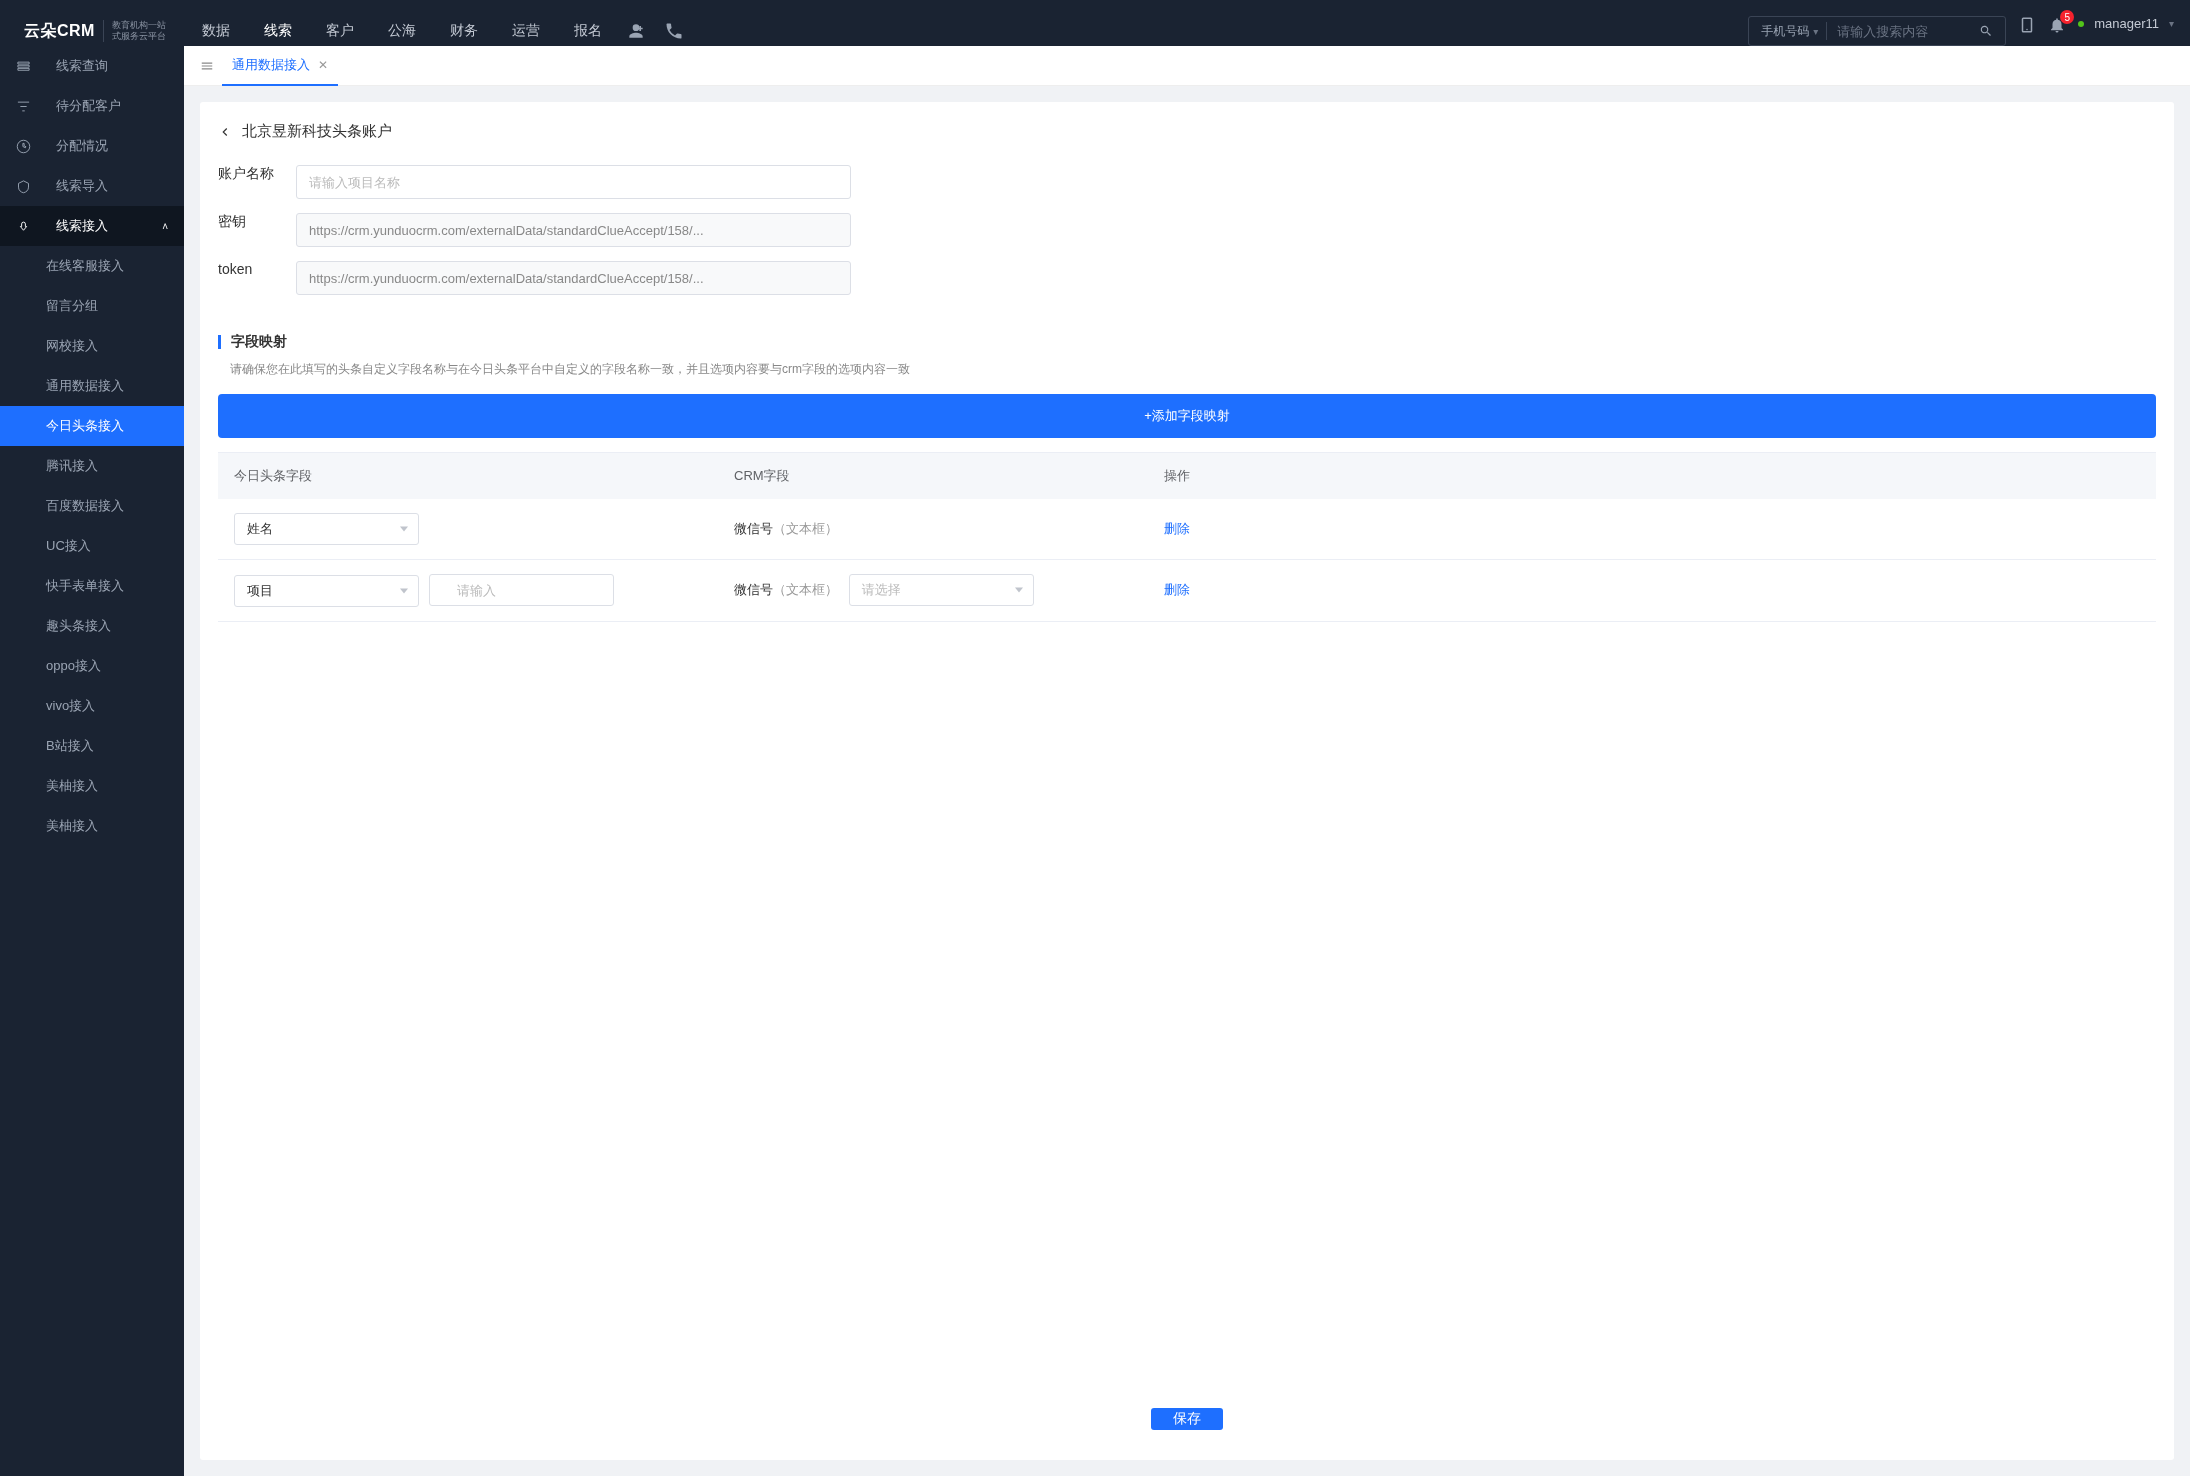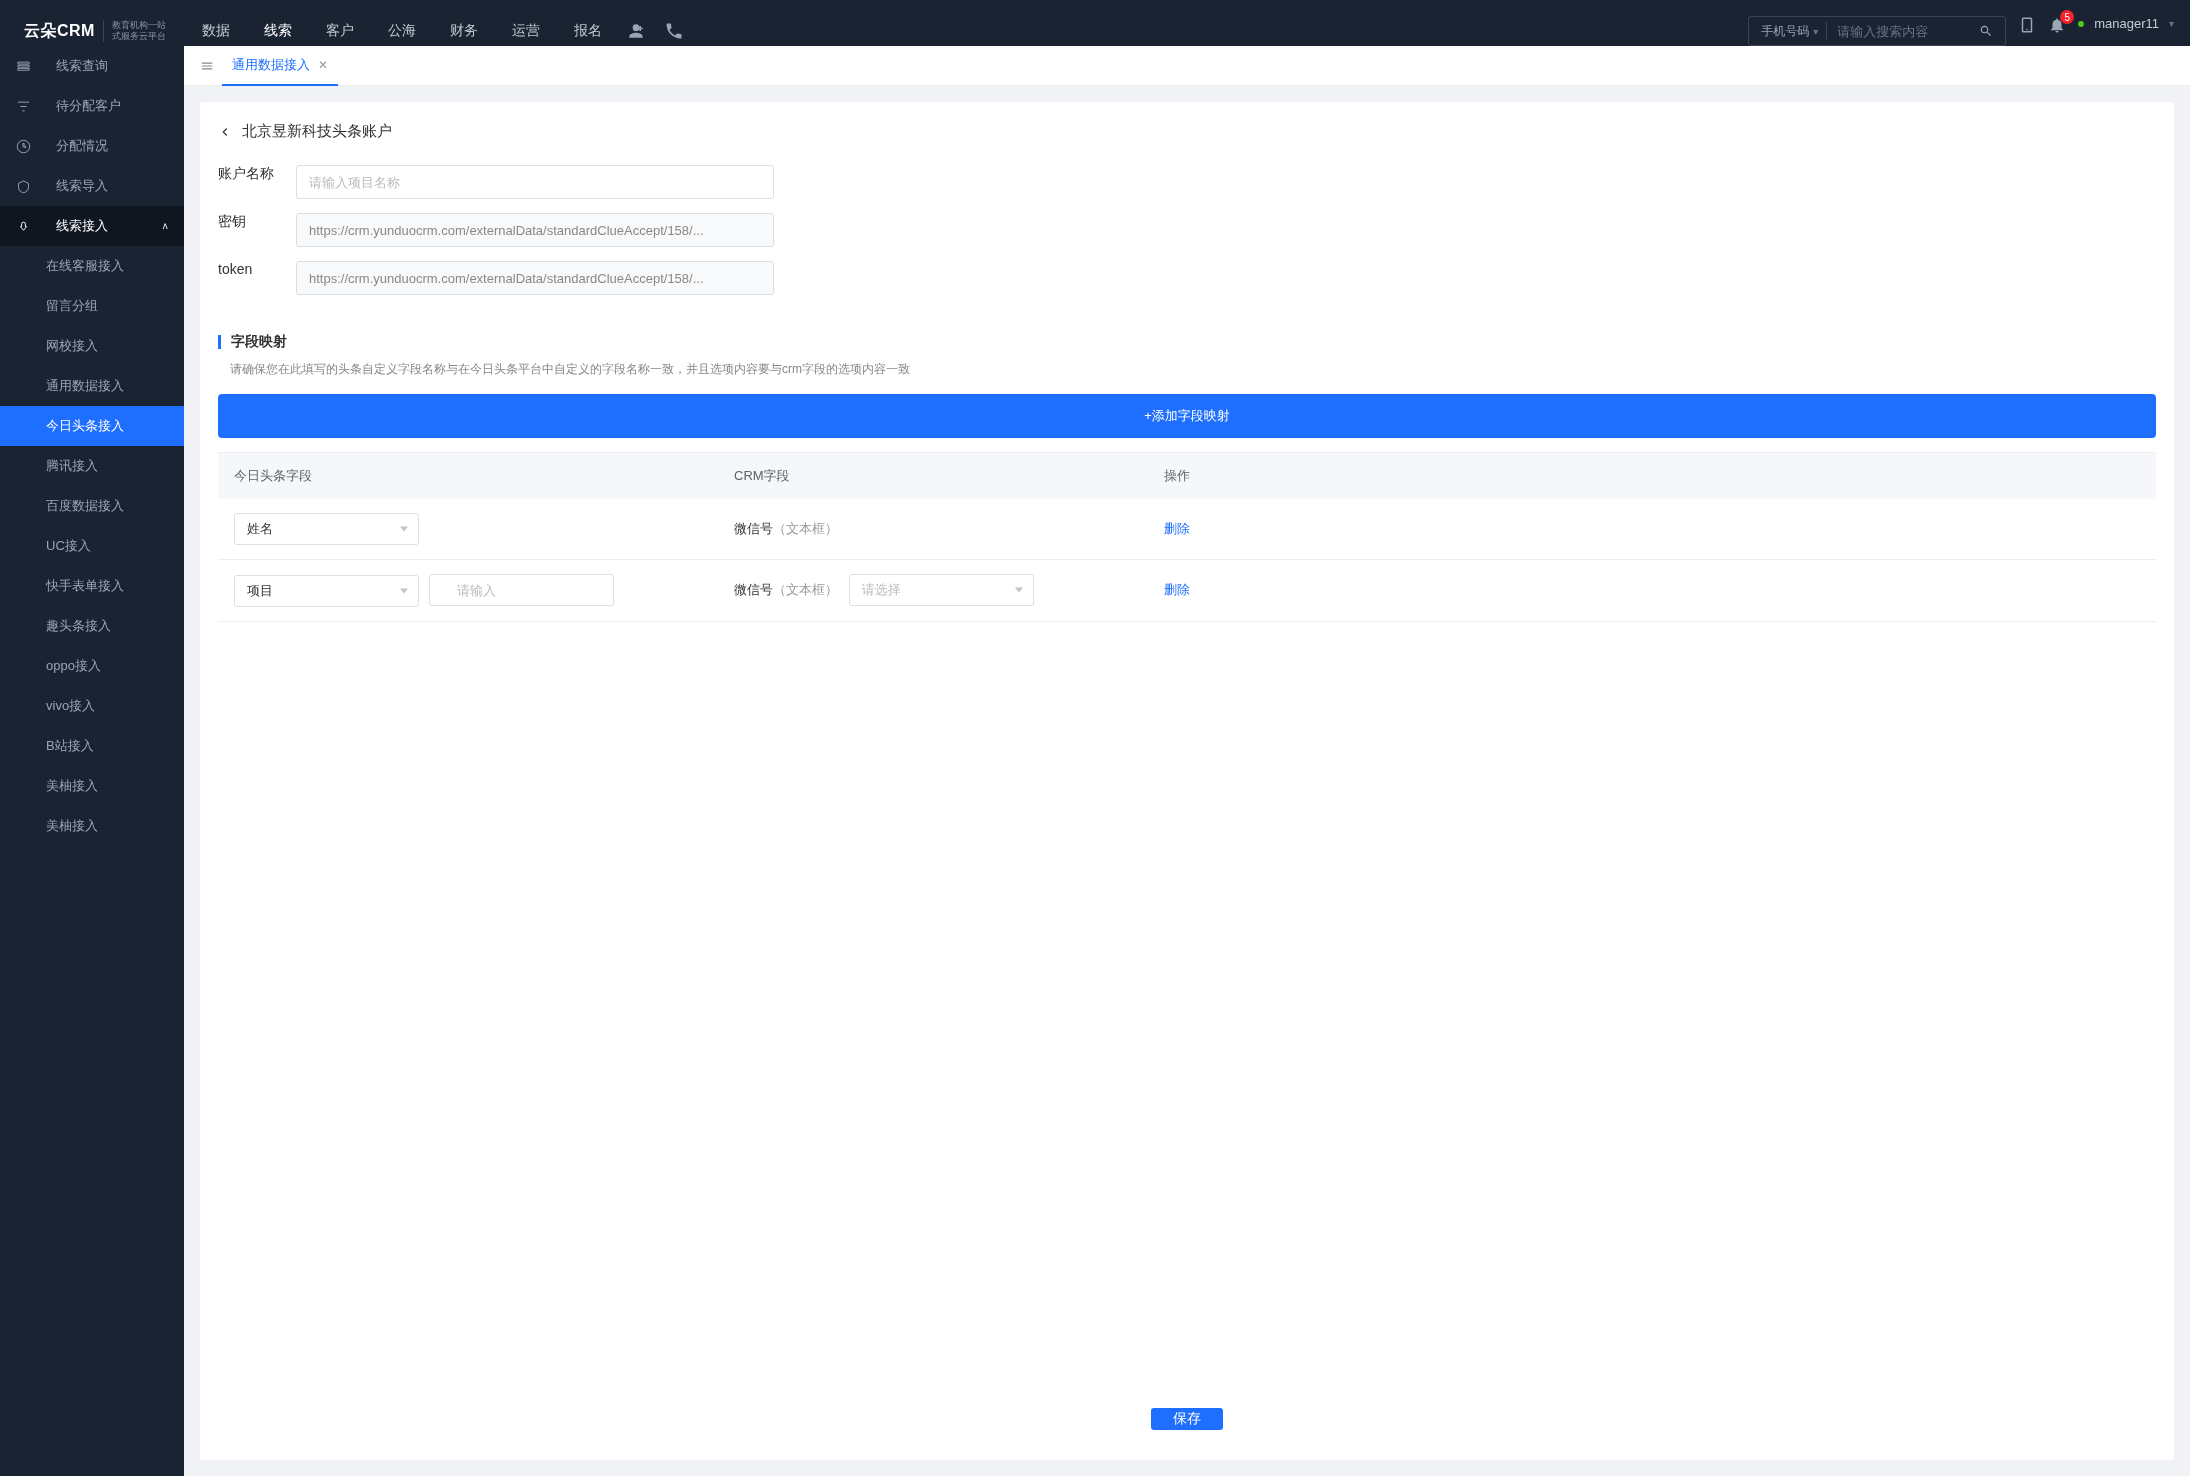--- a/index.html
+++ b/index.html
@@ -50,21 +50,21 @@
 
 .content { flex: 1; padding: 16px; overflow-y: auto; display: flex; flex-direction: column; }
 .panel { background: #fff; border-radius: 3px; padding: 20px 18px; flex: 1; display: flex; flex-direction: column; }
 
 .breadcrumb { display: flex; align-items: center; gap: 10px; margin-bottom: 24px; cursor: pointer; }
 .breadcrumb svg { width: 14px; height: 14px; fill: #333; }
 .breadcrumb-text { font-size: 15px; font-weight: 500; }
 
 .form-row { display: flex; align-items: flex-start; margin-bottom: 14px; }
 .form-label { width: 78px; font-size: 14px; color: #333; }
-.form-input { width: 478px; height: 34px; border: 1px solid #dcdfe6; border-radius: 3px; padding: 0 12px; font-size: 13px; color: #888; background: #f8f9fa; outline: none; }
+.form-input { width: 555px; height: 34px; border: 1px solid #dcdfe6; border-radius: 3px; padding: 0 12px; font-size: 13px; color: #888; background: #f8f9fa; outline: none; }
 .form-input.editable { background: #fff; }
 .form-input::placeholder { color: #bbb; }
 
 .section-title { display: flex; align-items: center; gap: 10px; margin-top: 24px; margin-bottom: 10px; }
 .title-bar { width: 3px; height: 14px; background: #1e6fff; }
 .title-text { font-size: 14px; font-weight: 600; }
 .section-desc { font-size: 12px; color: #888; margin-bottom: 16px; padding-left: 12px; }
 
 .add-btn { background: #1e6fff; color: #fff; border: none; height: 44px; padding: 0 14px; font-size: 13px; border-radius: 4px; cursor: pointer; margin-bottom: 14px; }
 

